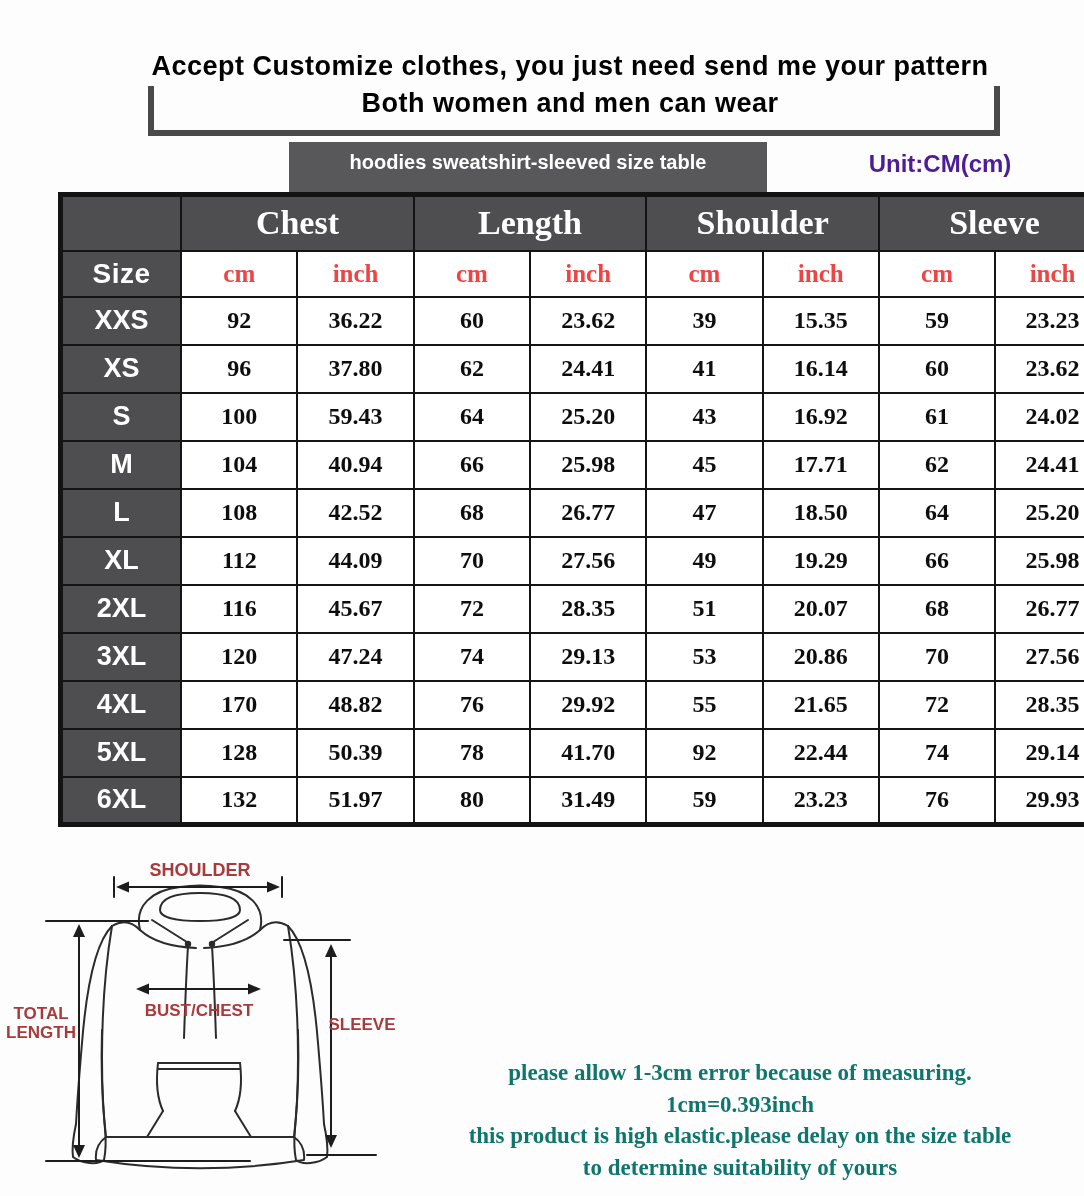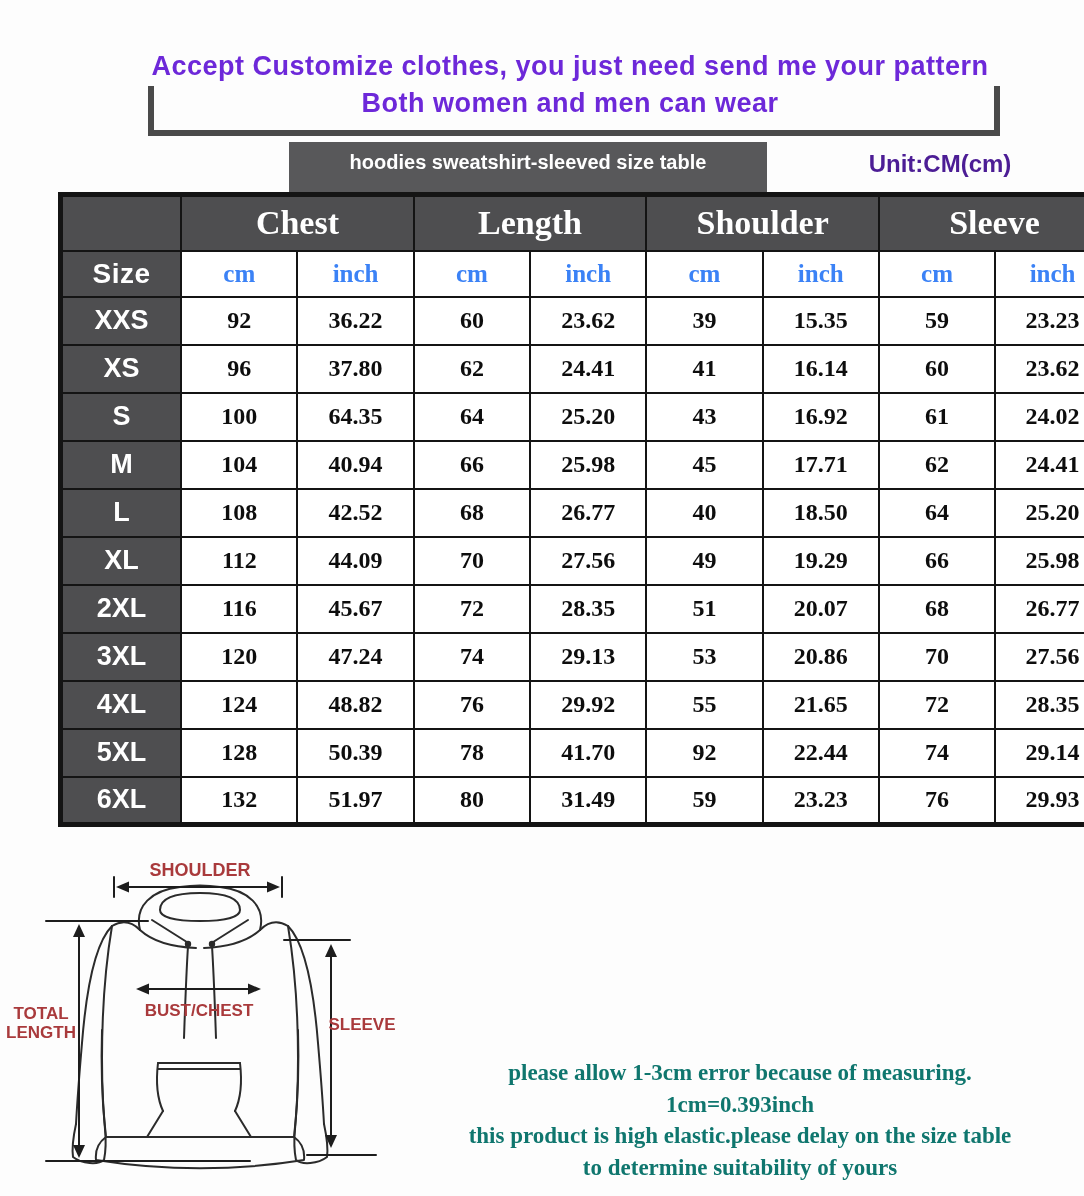--- a/index.html
+++ b/index.html
@@ -5,21 +5,21 @@
   html,body{margin:0;padding:0;}
   .page{
     position:relative; width:1084px; height:1196px;
     background:#fdfdfd; overflow:hidden;
     font-family:"Liberation Sans", sans-serif; color:#111;
   }
   
   .banner-text{
     position:absolute; left:120px; top:48px; width:900px;
     text-align:center; font-size:27px; font-weight:bold; line-height:37px;
-    color:#6d28d9; letter-spacing:0.5px;
+    color:#000000; letter-spacing:0.5px;
   }
   .banner-bracket{
     position:absolute; left:148px; top:86px; width:840px; height:44px;
     border-left:6px solid #4a4a4a; border-right:6px solid #4a4a4a;
     border-bottom:6px solid #4a4a4a;
   }
   
   .title-bar{
     position:absolute; left:289px; top:142px; width:478px; height:56px;
     background:#58585a; color:#fff; font-size:20px; font-weight:bold;
@@ -43,21 +43,21 @@
   .col-d{width:106px;}
   tr.group-row{height:56px;}
   tr.sub-row{height:46px;}
   tr.data-row{height:48px;}
   th.dark{background:#4e4e50; color:#fff;}
   th.group{
     font-family:"Liberation Serif", serif; font-size:34px; font-weight:bold;
   }
   th.size-h{font-size:28px; font-weight:bold; letter-spacing:0.5px;}
   th.sub{
-    background:#fff; color:#3b82f6;
+    background:#fff; color:#ef4444;
     font-family:"Liberation Serif", serif; font-size:25px; font-weight:bold;
   }
   th.rowlabel{font-size:27px; font-weight:bold;}
   td.val{
     background:#fff; font-family:"Liberation Serif", serif;
     font-size:24px; font-weight:bold; color:#0d0d0d;
   }
   
   .diagram{position:absolute; left:0; top:858px; width:430px; height:338px;}
   .diagram text{
@@ -135,21 +135,21 @@
         <td class="val">62</td>
         <td class="val">24.41</td>
         <td class="val">41</td>
         <td class="val">16.14</td>
         <td class="val">60</td>
         <td class="val">23.62</td>
       </tr>
       <tr class="data-row">
         <th class="dark rowlabel">S</th>
         <td class="val">100</td>
-        <td class="val">64.35</td>
+        <td class="val">59.43</td>
         <td class="val">64</td>
         <td class="val">25.20</td>
         <td class="val">43</td>
         <td class="val">16.92</td>
         <td class="val">61</td>
         <td class="val">24.02</td>
       </tr>
       <tr class="data-row">
         <th class="dark rowlabel">M</th>
         <td class="val">104</td>
@@ -160,21 +160,21 @@
         <td class="val">17.71</td>
         <td class="val">62</td>
         <td class="val">24.41</td>
       </tr>
       <tr class="data-row">
         <th class="dark rowlabel">L</th>
         <td class="val">108</td>
         <td class="val">42.52</td>
         <td class="val">68</td>
         <td class="val">26.77</td>
-        <td class="val">40</td>
+        <td class="val">47</td>
         <td class="val">18.50</td>
         <td class="val">64</td>
         <td class="val">25.20</td>
       </tr>
       <tr class="data-row">
         <th class="dark rowlabel">XL</th>
         <td class="val">112</td>
         <td class="val">44.09</td>
         <td class="val">70</td>
         <td class="val">27.56</td>
@@ -200,21 +200,21 @@
         <td class="val">47.24</td>
         <td class="val">74</td>
         <td class="val">29.13</td>
         <td class="val">53</td>
         <td class="val">20.86</td>
         <td class="val">70</td>
         <td class="val">27.56</td>
       </tr>
       <tr class="data-row">
         <th class="dark rowlabel">4XL</th>
-        <td class="val">124</td>
+        <td class="val">170</td>
         <td class="val">48.82</td>
         <td class="val">76</td>
         <td class="val">29.92</td>
         <td class="val">55</td>
         <td class="val">21.65</td>
         <td class="val">72</td>
         <td class="val">28.35</td>
       </tr>
       <tr class="data-row">
         <th class="dark rowlabel">5XL</th>

